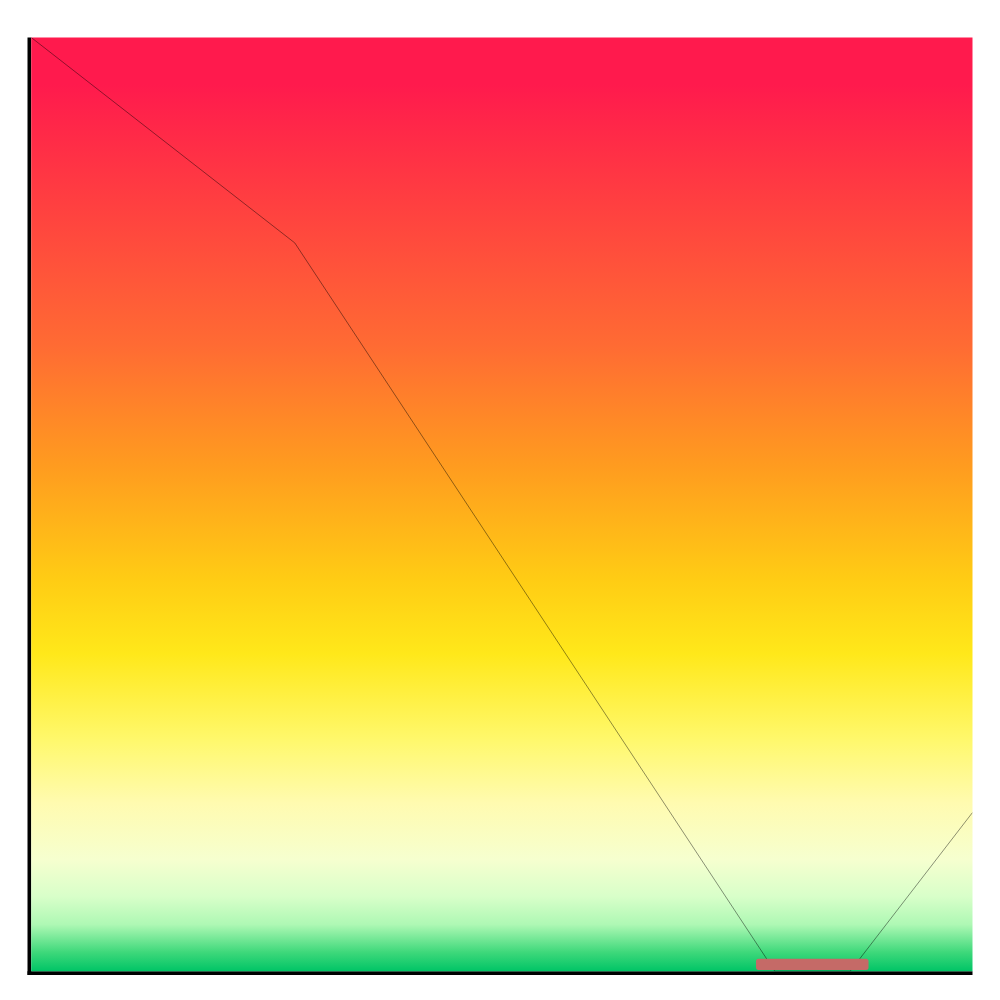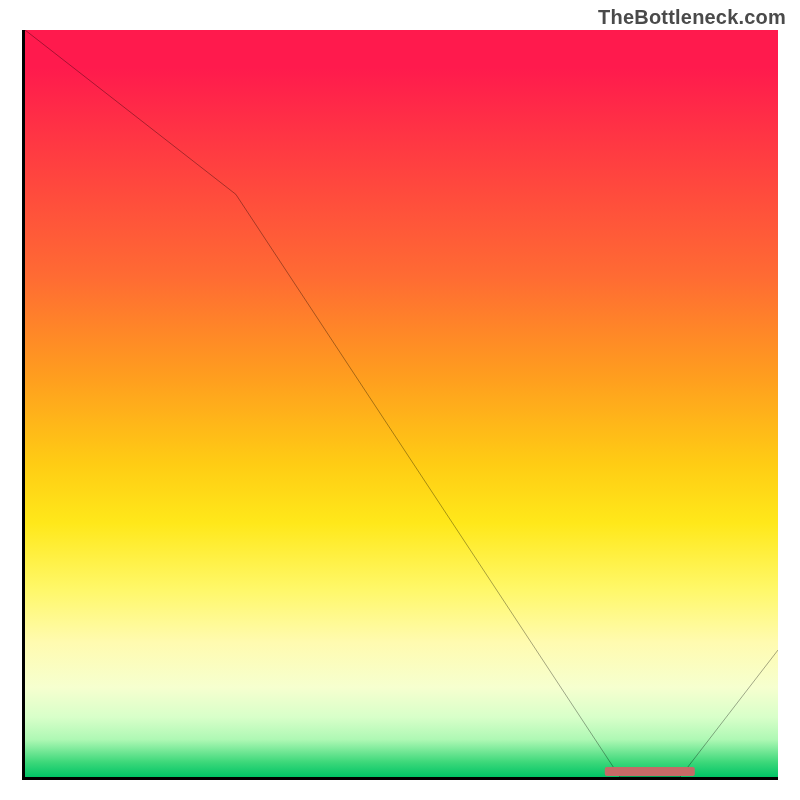--- a/index.html
+++ b/index.html
@@ -71,21 +71,20 @@
     border-radius: 2px;
     bottom: 1px;
     transform: translateX(-50%);
     z-index: 6;
   }
 </style>
 </head>
 <body>
 
 <div class="chart-wrap">
-  <div class="watermark">TheBottleneck.com</div>
 
   <div class="plot-area">
     <div class="gradient"></div>
     <svg class="lines" viewBox="0 0 100 100" preserveAspectRatio="none">
       <polyline id="curve" fill="none" stroke="#000000" stroke-width="0.35" vector-effect="non-scaling-stroke" points="0.00,0.00 28.00,22.00 79.00,100.00 87.00,100.00 100.00,83.00"></polyline>
     </svg>
     <div class="marker" id="marker" style="left: 83%; width: 12%; background: rgb(197, 106, 103);"></div>
   </div>
 </div>
 

